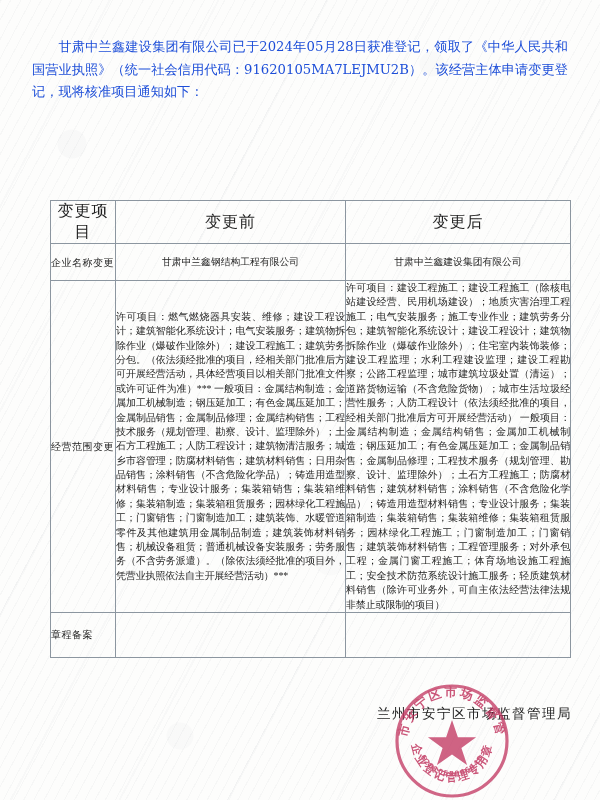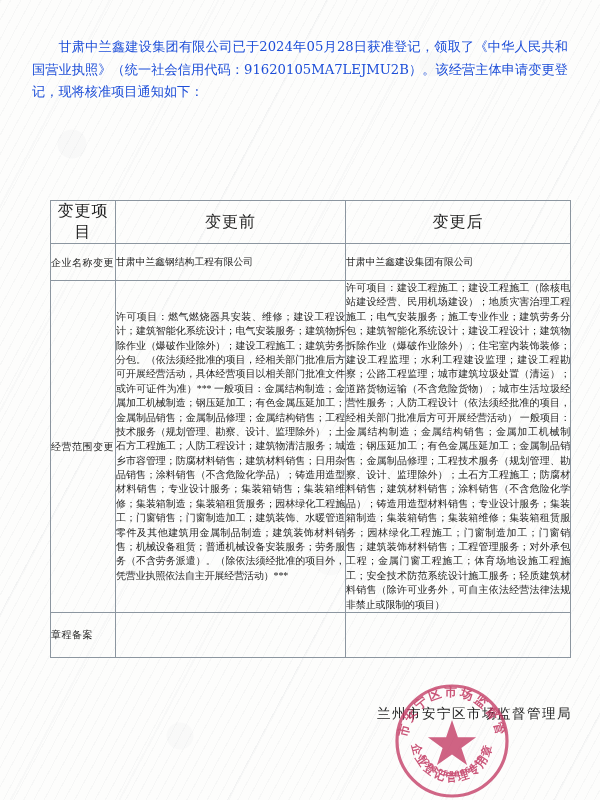--- a/index.html
+++ b/index.html
@@ -99,21 +99,21 @@
     text-align: left;
     font-size: 10px;
     letter-spacing: 0.5px;
     padding: 4px 2px;
     line-height: 1.5;
   }
   .val-cell {
     padding: 7px 6px;
     font-size: 9.8px;
     line-height: 1.6;
-    text-align: left;
+    text-align: center;
   }
   .scope-cell {
     padding: 6px 6px;
     font-size: 10px;
     line-height: 1.44;
     text-align: justify;
     vertical-align: top;
     letter-spacing: -0.15px;
     font-family: Liberation Serif, serif;
   }

